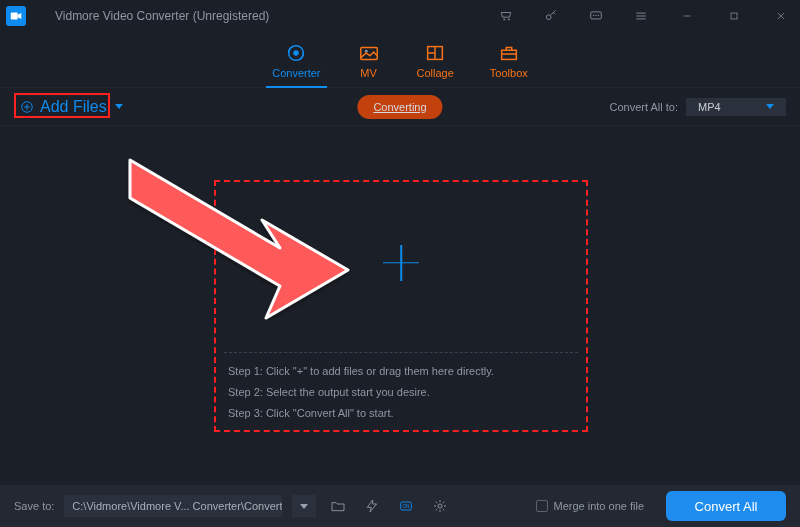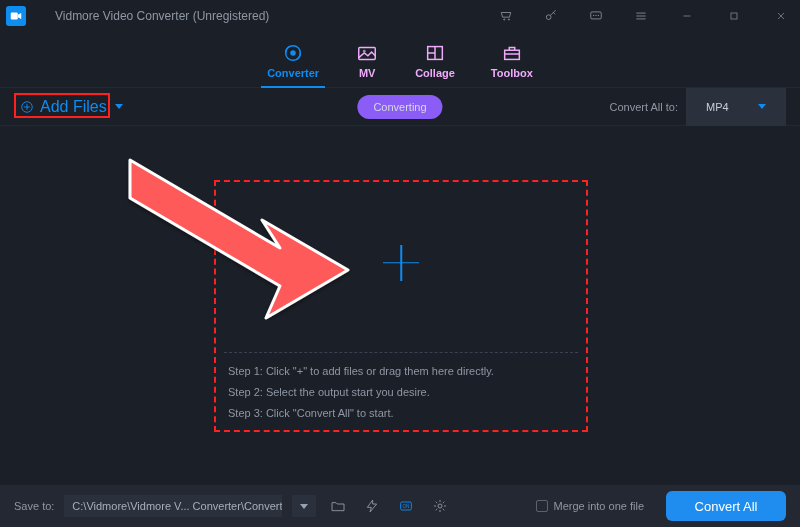--- a/index.html
+++ b/index.html
@@ -10,41 +10,41 @@
   .titlebar { height: 32px; display: flex; align-items: center; padding: 0 6px; background: #1b1f27; color: #cfd3da; font-size: 12px; gap: 21px; }
   .app-logo { width: 20px; height: 20px; background: #0f8cf0; border-radius: 3px; display: flex; align-items: center; justify-content: center; margin-right: 8px; }
   .app-logo svg { width: 14px; height: 14px; }
   .title-text { color: #8f97a3; font-size: 12px; }
   .title-spacer { flex: 1; }
   .title-icon { width: 24px; height: 24px; display: flex; align-items: center; justify-content: center; color: #8f97a3; cursor: pointer; }
   .title-icon svg { width: 14px; height: 14px; stroke: #8f97a3; fill: none; stroke-width: 1.4; }
   .win-btn { width: 26px; height: 24px; display: flex; align-items: center; justify-content: center; color: #8f97a3; cursor: pointer; }
 
   
-  .nav { height: 56px; display: flex; align-items: flex-end; justify-content: center; gap: 24px; background: #1b1f27; border-bottom: 1px solid #232833; font-weight: bold; }
-  .nav-item { display: flex; flex-direction: column; align-items: center; gap: 3px; padding: 4px 6px 8px 6px; cursor: pointer; position: relative; color: #f0abfc; }
+  .nav { height: 56px; display: flex; align-items: flex-end; justify-content: center; gap: 24px; background: #1b1f27; border-bottom: 1px solid #232833; }
+  .nav-item { display: flex; flex-direction: column; align-items: center; gap: 3px; padding: 4px 6px 8px 6px; cursor: pointer; position: relative; color: #f97316; }
   .nav-item.active { color: #0f8cf0; }
   .nav-item .nav-icon { width: 24px; height: 22px; display: flex; align-items: center; justify-content: center; }
   .nav-item .nav-icon svg { stroke: currentColor; fill: none; stroke-width: 1.6; }
   .nav-item span { font-size: 11px; }
   .nav-item.active::after { content: ""; position: absolute; bottom: -1px; left: 0; right: 0; height: 2px; background: #0f8cf0; }
 
   
   .secbar { height: 38px; display: flex; align-items: center; padding: 0 14px; background: #1b1f27; border-bottom: 1px solid #232833; }
   .add-files { display: inline-flex; align-items: center; gap: 6px; color: #0f8cf0; font-size: 16px; padding: 0 6px; cursor: pointer; }
   .add-files svg { width: 14px; height: 14px; stroke: #0f8cf0; fill: none; stroke-width: 1.6; }
   .add-caret { width: 0; height: 0; border-left: 4px solid transparent; border-right: 4px solid transparent; border-top: 5px solid #0f8cf0; margin-left: 2px; }
   .highlight-box-1 { position: absolute; left: 14px; top: 93px; width: 96px; height: 25px; border: 2px solid #ff2020; pointer-events: none; }
 
   .tab-toggle { display: flex; align-items: center; gap: 0; background: #2a303c; border-radius: 14px; height: 24px; margin-left: auto; margin-right: auto; position: absolute; left: 50%; transform: translateX(-50%); }
   .tab-toggle .tb { padding: 0 16px; height: 24px; display: flex; align-items: center; font-size: 11px; color: #7b828e; cursor: pointer; border-radius: 14px; }
-  .tab-toggle .tb.active { background: #8b5cf6; color: #d6dae1; }
+  .tab-toggle .tb.active { background: #c2410c; color: #d6dae1; text-decoration: underline; }
 
   .convert-to { margin-left: auto; display: flex; align-items: center; gap: 8px; color: #8f97a3; font-size: 11px; }
-  .format-dd { width: 100px; height: 38px; background: #2a303c; display: flex; align-items: center; padding: 0 20px; color: #c9ced6; font-size: 11px; justify-content: space-between; cursor: pointer; }
+  .format-dd { width: 100px; height: 18px; background: #2a303c; display: flex; align-items: center; padding: 0 12px; color: #c9ced6; font-size: 11px; justify-content: space-between; cursor: pointer; }
   .format-dd .caret { width: 0; height: 0; border-left: 4px solid transparent; border-right: 4px solid transparent; border-top: 5px solid #0f8cf0; }
 
   
   .main { flex: 1; position: relative; background: #1b1f27; }
   .dropzone { position: absolute; left: 216px; top: 55px; width: 370px; height: 248px; display: flex; flex-direction: column; }
   .drop-top { flex: 1; display: flex; align-items: center; justify-content: center; }
   .plus { width: 36px; height: 36px; position: relative; }
   .plus::before, .plus::after { content: ""; position: absolute; background: #0f8cf0; }
   .plus::before { left: 50%; top: 0; width: 1.5px; height: 100%; transform: translateX(-50%); }
   .plus::after { top: 50%; left: 0; height: 1.5px; width: 100%; transform: translateY(-50%); }

